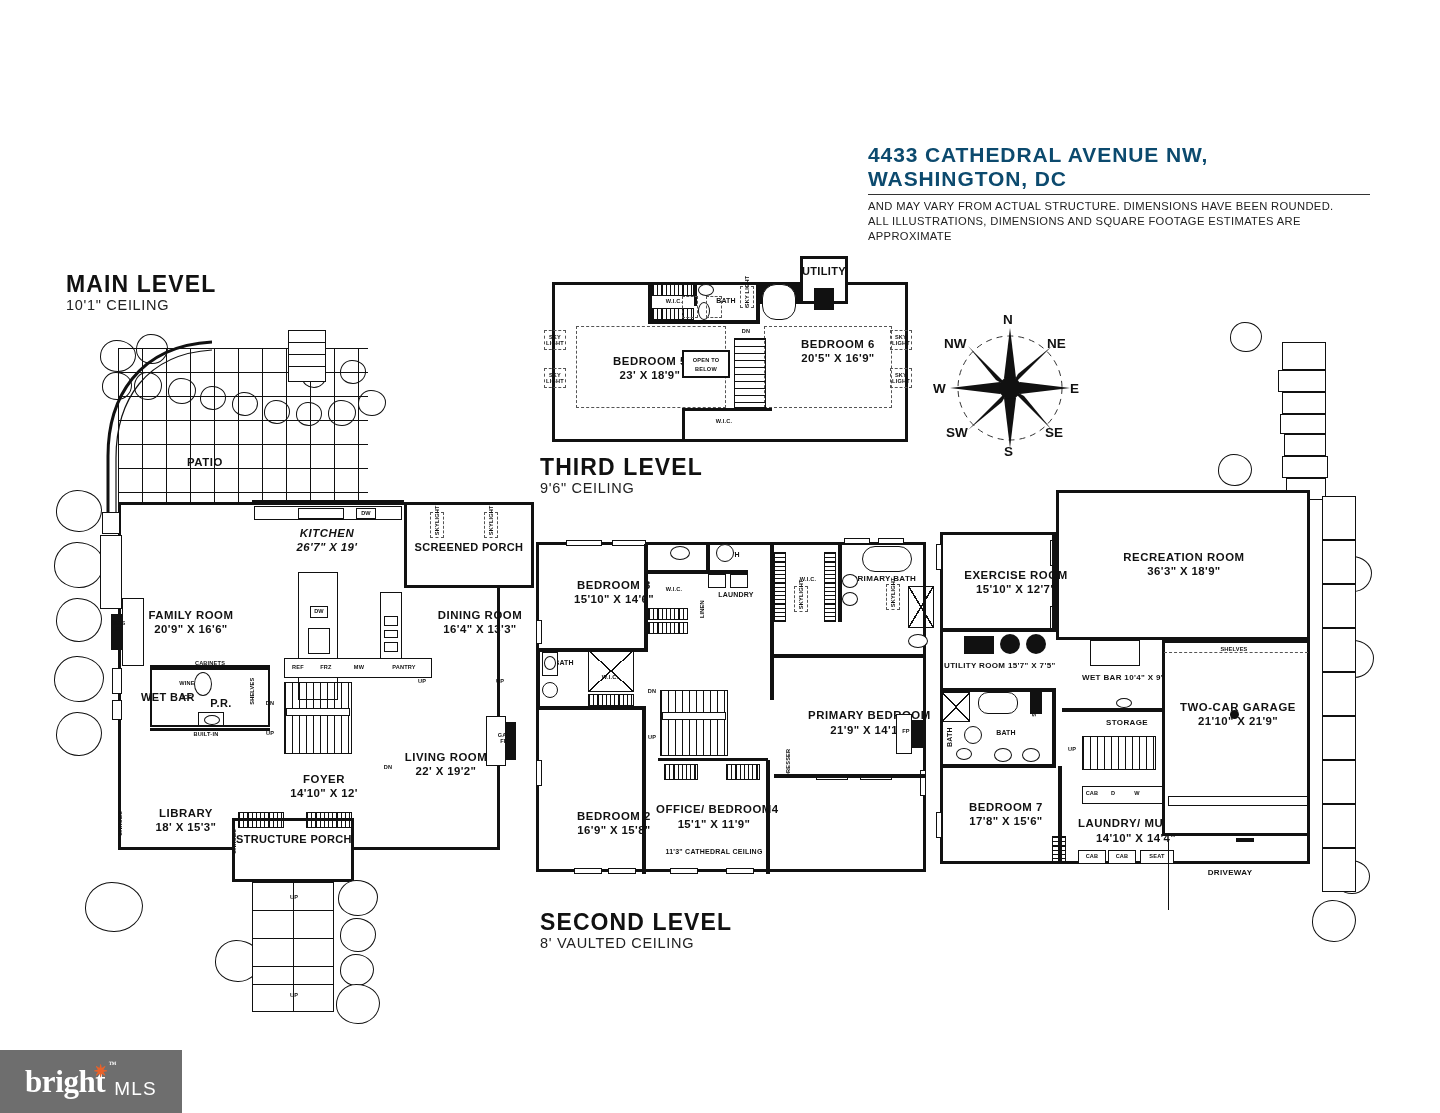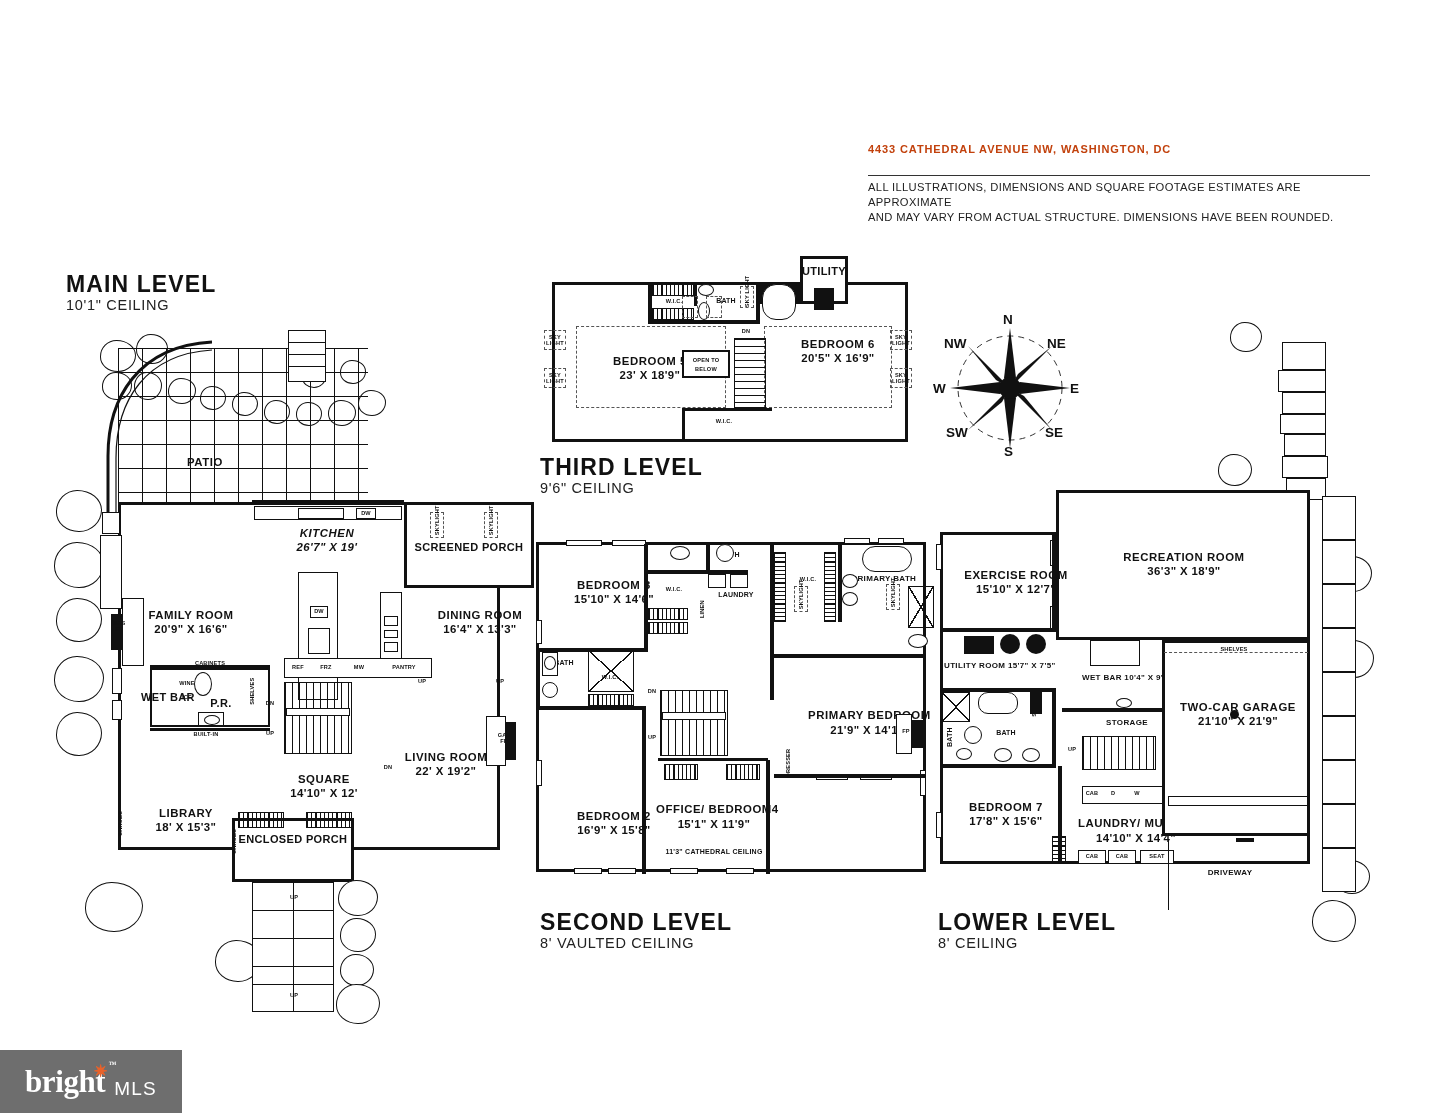--- a/index.html
+++ b/index.html
@@ -6,22 +6,22 @@
   html,body{margin:0;padding:0;background:#ffffff;}
   body{
     width:1440px;height:1113px;position:relative;overflow:hidden;
     font-family:"Liberation Sans", sans-serif;color:#111;
   }
   .fp-root{position:absolute;inset:0;}
 
   
   .header{position:absolute;left:868px;top:143px;width:502px;text-align:left;}
   .header-title{
-    font-size:11px;font-weight:700;letter-spacing:.9px;color:#c2410c;
-    padding-bottom:20px;border-bottom:1.6px solid #333;display:block;
+    font-size:21px;font-weight:700;letter-spacing:.9px;color:#0c4a6e;
+    padding-bottom:3px;border-bottom:1.6px solid #333;display:block;
   }
   .header-note{
     font-size:11.2px;line-height:15px;letter-spacing:.35px;color:#222;margin-top:4px;
   }
 
   
   .level-title{position:absolute;}
   .level-title .lt-main{
     font-size:23px;font-weight:700;letter-spacing:1.1px;color:#111;line-height:1.05;
   }
@@ -98,40 +98,36 @@
   .brand-wrap{display:flex;align-items:flex-end;}
 </style>
 </head>
 <body>
 
 <div class="fp-root">
 
   <div class="header">
     <span class="header-title">4433 CATHEDRAL AVENUE NW, WASHINGTON, DC</span>
     <div class="header-note">
+      <div>AND MAY VARY FROM ACTUAL STRUCTURE. DIMENSIONS HAVE BEEN ROUNDED.</div>
       <div>ALL ILLUSTRATIONS, DIMENSIONS AND SQUARE FOOTAGE ESTIMATES ARE APPROXIMATE</div>
-      <div>AND MAY VARY FROM ACTUAL STRUCTURE. DIMENSIONS HAVE BEEN ROUNDED.</div>
     </div>
   </div>
 
   <div class="level-title" style="left:66px;top:272px;">
     <div class="lt-main">MAIN LEVEL</div>
     <div class="lt-sub">10'1" CEILING</div>
   </div>
   <div class="level-title" style="left:540px;top:455px;">
     <div class="lt-main">THIRD LEVEL</div>
     <div class="lt-sub">9'6" CEILING</div>
   </div>
   <div class="level-title" style="left:540px;top:910px;">
     <div class="lt-main">SECOND LEVEL</div>
     <div class="lt-sub">8' VAULTED CEILING</div>
-  </div>
-  <div class="level-title" style="left:938px;top:910px;">
-    <div class="lt-main">LOWER LEVEL</div>
-    <div class="lt-sub">8' CEILING</div>
   </div>
 
   <div class="compass">
     <svg viewBox="0 0 160 150" width="160" height="150">
       <circle cx="80" cy="76" r="52" fill="none" stroke="#333" stroke-width="1" stroke-dasharray="6 5"></circle>
       <g fill="#111">
         <path d="M80 16 L86 66 L80 76 L74 66 Z"></path>
         <path d="M80 136 L86 86 L80 76 L74 86 Z"></path>
         <path d="M140 76 L90 82 L80 76 L90 70 Z"></path>
         <path d="M20 76 L70 82 L80 76 L70 70 Z"></path>
@@ -256,21 +252,21 @@
     <div class="hline" style="left:110px;top:408px;width:120px;height:3px;"></div>
     <div class="lbl lbl-tiny" style="left:136px;top:411px;width:60px;">BUILT-IN</div>
 
     <div class="lbl lbl-room" style="left:86px;top:486px;width:120px;">
       <span>LIBRARY</span>
       <span class="dim">18' X 15'3"</span>
     </div>
     <div class="lbl lbl-tiny rot90" style="left:62px;top:500px;width:36px;">SHRUBS</div>
 
     <div class="lbl lbl-room" style="left:232px;top:452px;width:104px;">
-      <span>SQUARE</span>
+      <span>FOYER</span>
       <span class="dim">14'10" X 12'</span>
     </div>
     <div class="stair" style="left:244px;top:362px;width:68px;height:72px;"></div>
     <div class="thinbox" style="left:246px;top:388px;width:64px;height:8px;"></div>
     <div class="lbl lbl-tiny" style="left:220px;top:380px;width:20px;">DN</div>
     <div class="lbl lbl-tiny" style="left:220px;top:410px;width:20px;">UP</div>
 
     <div class="thinbox" style="left:244px;top:338px;width:148px;height:20px;"></div>
     <div class="lbl lbl-tiny" style="left:246px;top:344px;width:24px;">REF</div>
     <div class="lbl lbl-tiny" style="left:274px;top:344px;width:24px;">FRZ</div>
@@ -283,21 +279,21 @@
     </div>
     <div class="fp-block" style="left:458px;top:402px;width:18px;height:38px;"></div>
     <div class="thinbox" style="left:446px;top:396px;width:20px;height:50px;"></div>
     <div class="lbl lbl-tiny" style="left:452px;top:412px;width:24px;">GAS<br>FP</div>
     <div class="lbl lbl-tiny" style="left:372px;top:358px;width:20px;">UP</div>
     <div class="lbl lbl-tiny" style="left:450px;top:358px;width:20px;">UP</div>
     <div class="lbl lbl-tiny" style="left:338px;top:444px;width:20px;">DN</div>
 
     <div class="thickbox" style="left:192px;top:498px;width:122px;height:64px;"></div>
     <div class="lbl lbl-small" style="left:196px;top:512px;width:114px;line-height:15px;">
-      <span>ENCLOSED PORCH</span>
+      <span>STRUCTURE PORCH</span>
     </div>
     <div class="closet-hatch" style="left:198px;top:492px;width:46px;height:16px;"></div>
     <div class="closet-hatch" style="left:266px;top:492px;width:46px;height:16px;"></div>
     <div class="lbl lbl-tiny rot90" style="left:176px;top:518px;width:36px;">SHRUBS</div>
 
     <div class="thinbox" style="left:212px;top:562px;width:82px;height:130px;"></div>
     <div class="hline" style="left:212px;top:590px;width:82px;"></div>
     <div class="hline" style="left:212px;top:618px;width:82px;"></div>
     <div class="hline" style="left:212px;top:646px;width:82px;"></div>
     <div class="hline" style="left:212px;top:664px;width:82px;"></div>

